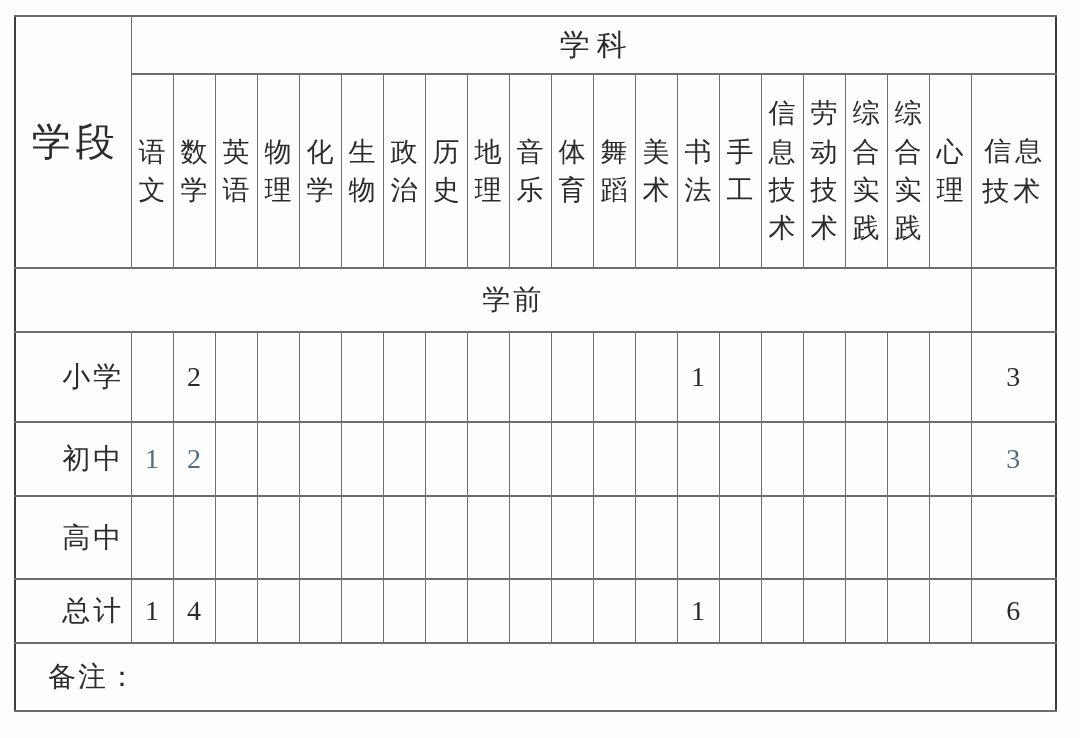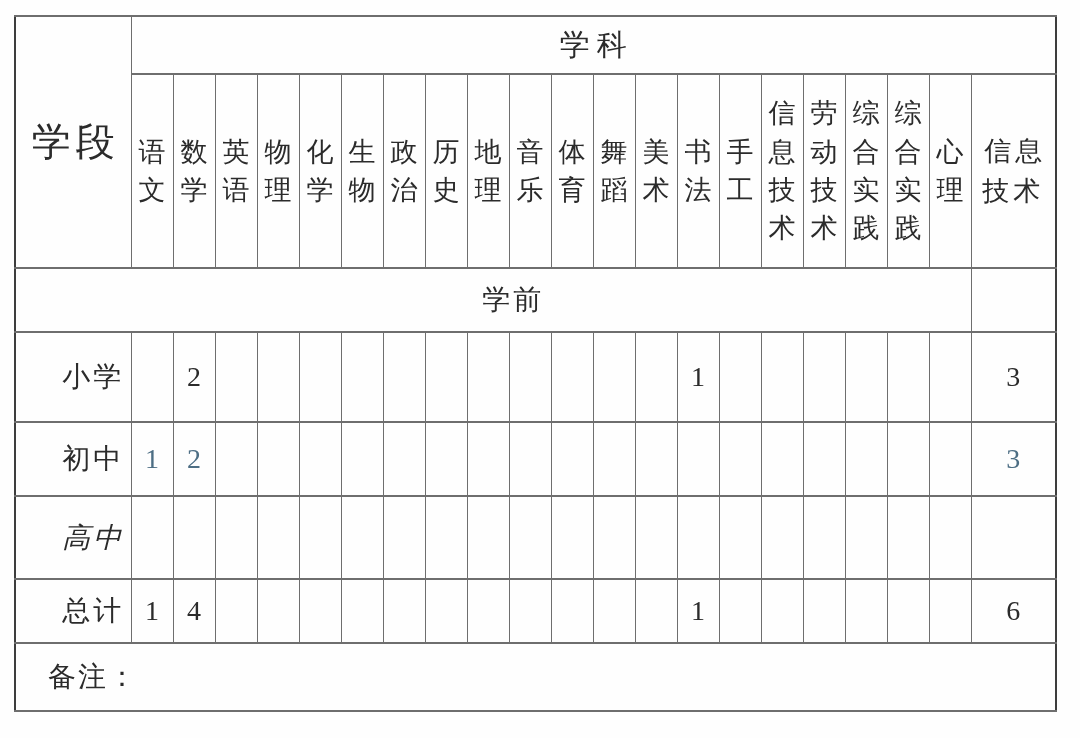--- a/index.html
+++ b/index.html
@@ -30,21 +30,21 @@
     text-align:center;vertical-align:middle;
     font-weight:normal;
     font-size:28px;color:var(--ink);
     overflow:hidden;
   }
   tr.r1{height:58px;}
   tr.r2{height:194px;}
   tr.r3{height:64px;}
   tr.r4{height:90px;}
   tr.r5{height:74px;margin-left:30px;}
-  tr.r6{height:83px;font-style:italic;}
+  tr.r6{height:83px;}
   tr.r7{height:64px;}
   tr.r8{height:68px;}
   .corner{font-size:39px;letter-spacing:5px;text-indent:5px;}
   .group{font-size:30px;letter-spacing:7px;text-indent:7px;}
   .vtxt{
     display:inline-block;width:1.18em;
     word-break:break-all;line-height:1.42;
     font-size:27px;text-align:center;
   }
   .vwide{

